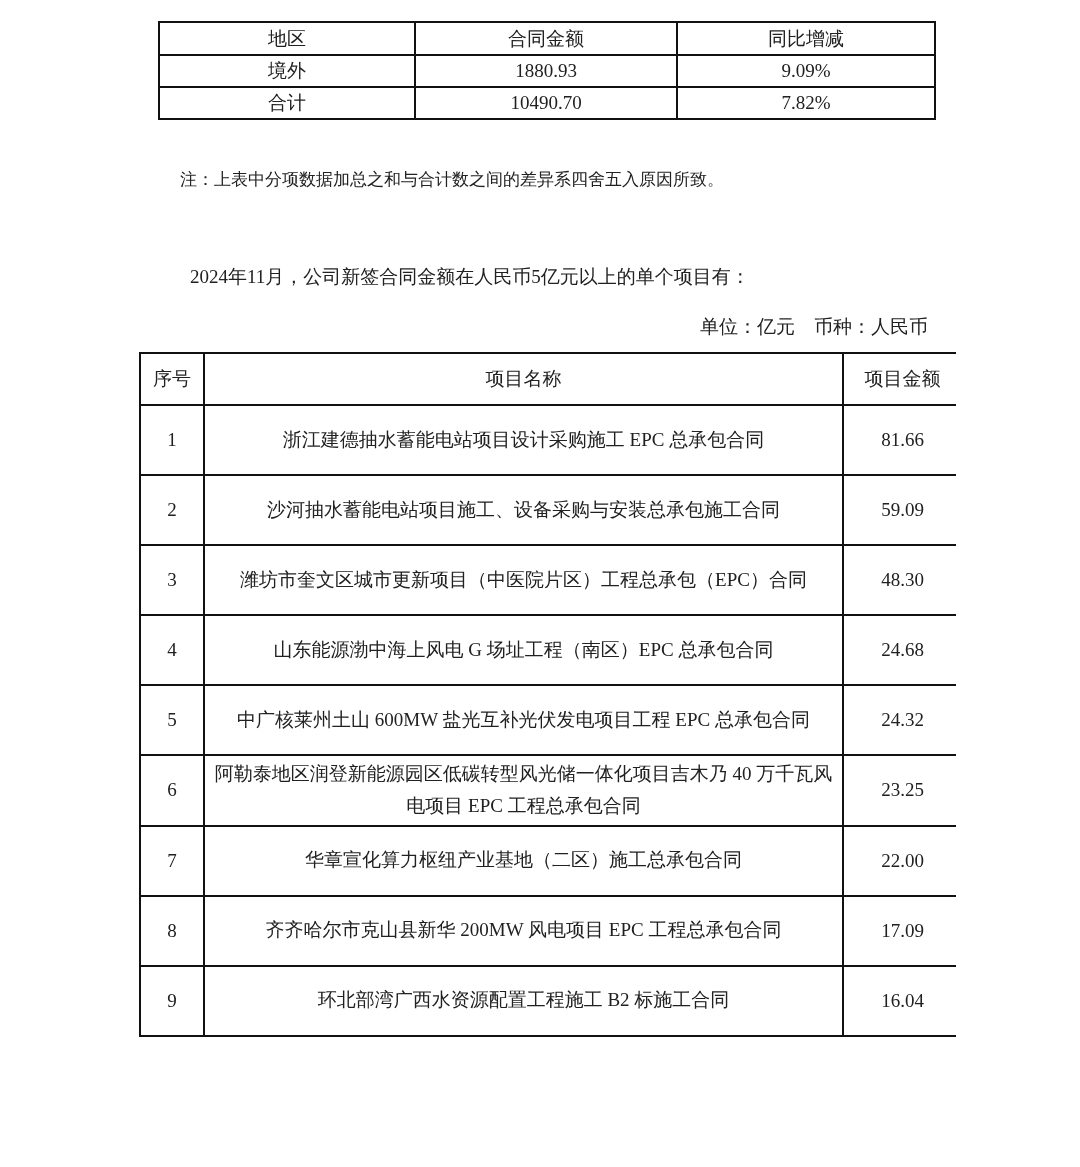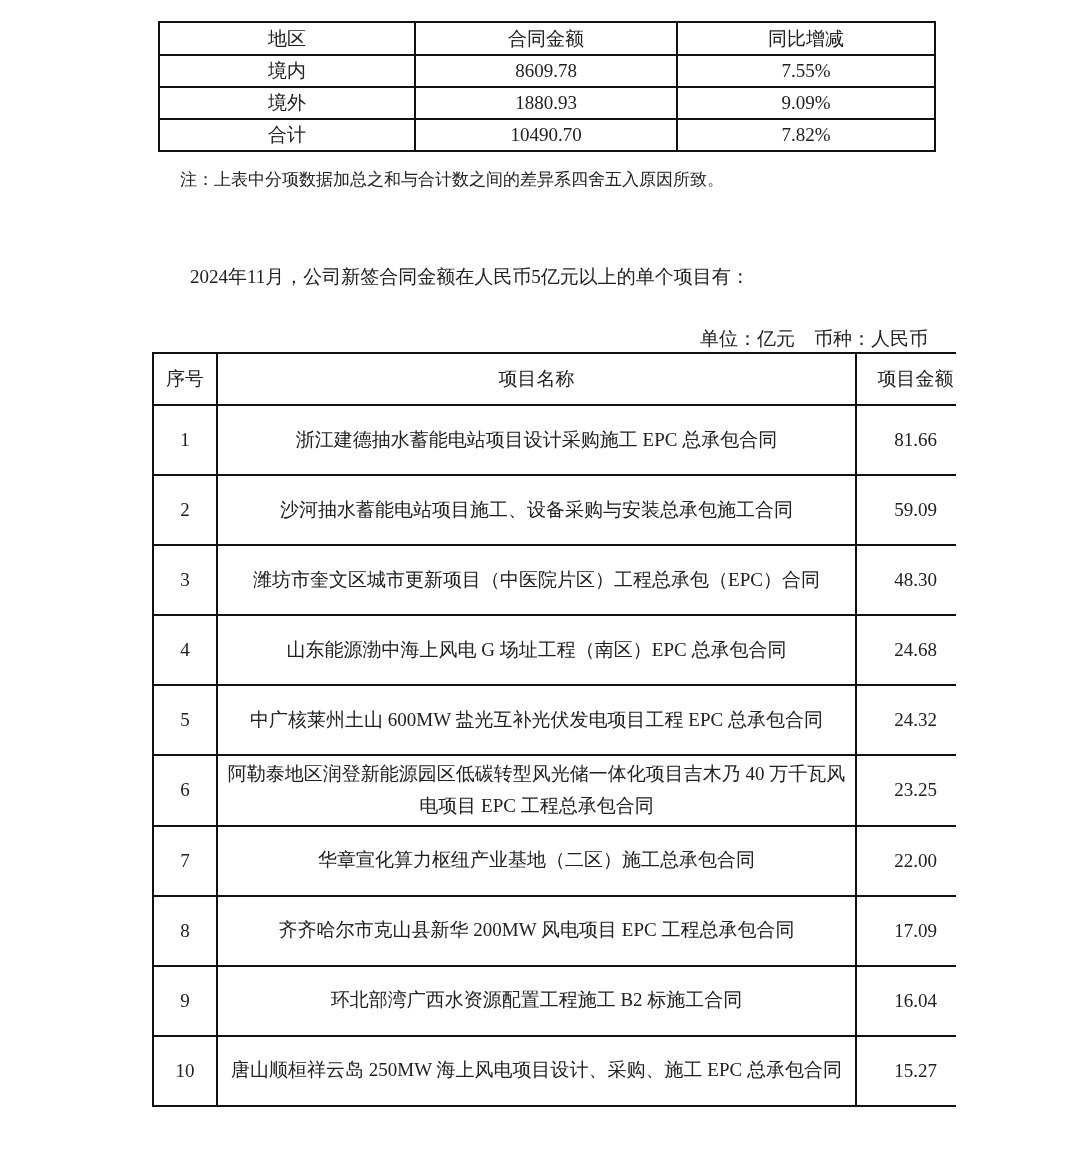--- a/index.html
+++ b/index.html
@@ -67,26 +67,25 @@
     text-align: right;
   }
   .unit-line {
     position: absolute;
     left: 0;
     top: 314px;
     width: 928px;
     text-align: right;
     font-size: 19px;
     white-space: nowrap;
-    margin-top: 12px;
   }
 
   
   .projects-table {
-    left: 152px;
+    left: 139px;
     top: 352px;
     width: 822px;
     font-size: 19px;
   }
   .projects-table th { height: 52px; }
   .projects-table td { height: 70px; }
   .projects-table .name-cell {
     padding: 2px 8px;
     line-height: 1.7;
   }
@@ -100,25 +99,20 @@
     <colgroup>
       <col style="width:256px">
       <col style="width:262px">
       <col style="width:258px">
     </colgroup>
     <tbody>
         <tr>
       <th>地区</th>
       <th>合同金额</th>
       <th>同比增减</th>
-    </tr>
-    <tr>
-      <td>境内</td>
-      <td>8609.78</td>
-      <td>7.55%</td>
     </tr>
     <tr>
       <td>境外</td>
       <td>1880.93</td>
       <td>9.09%</td>
     </tr>
     <tr>
       <td>合计</td>
       <td>10490.70</td>
       <td>7.82%</td>
@@ -183,21 +177,16 @@
     <tr>
       <td>8</td>
       <td class="name-cell">齐齐哈尔市克山县新华 200MW 风电项目 EPC 工程总承包合同</td>
       <td>17.09</td>
     </tr>
     <tr>
       <td>9</td>
       <td class="name-cell">环北部湾广西水资源配置工程施工 B2 标施工合同</td>
       <td>16.04</td>
     </tr>
-    <tr>
-      <td>10</td>
-      <td class="name-cell">唐山顺桓祥云岛 250MW 海上风电项目设计、采购、施工 EPC 总承包合同</td>
-      <td>15.27</td>
-    </tr>
   </tbody>
     </table>
 
 </div>
 
 </body></html>

